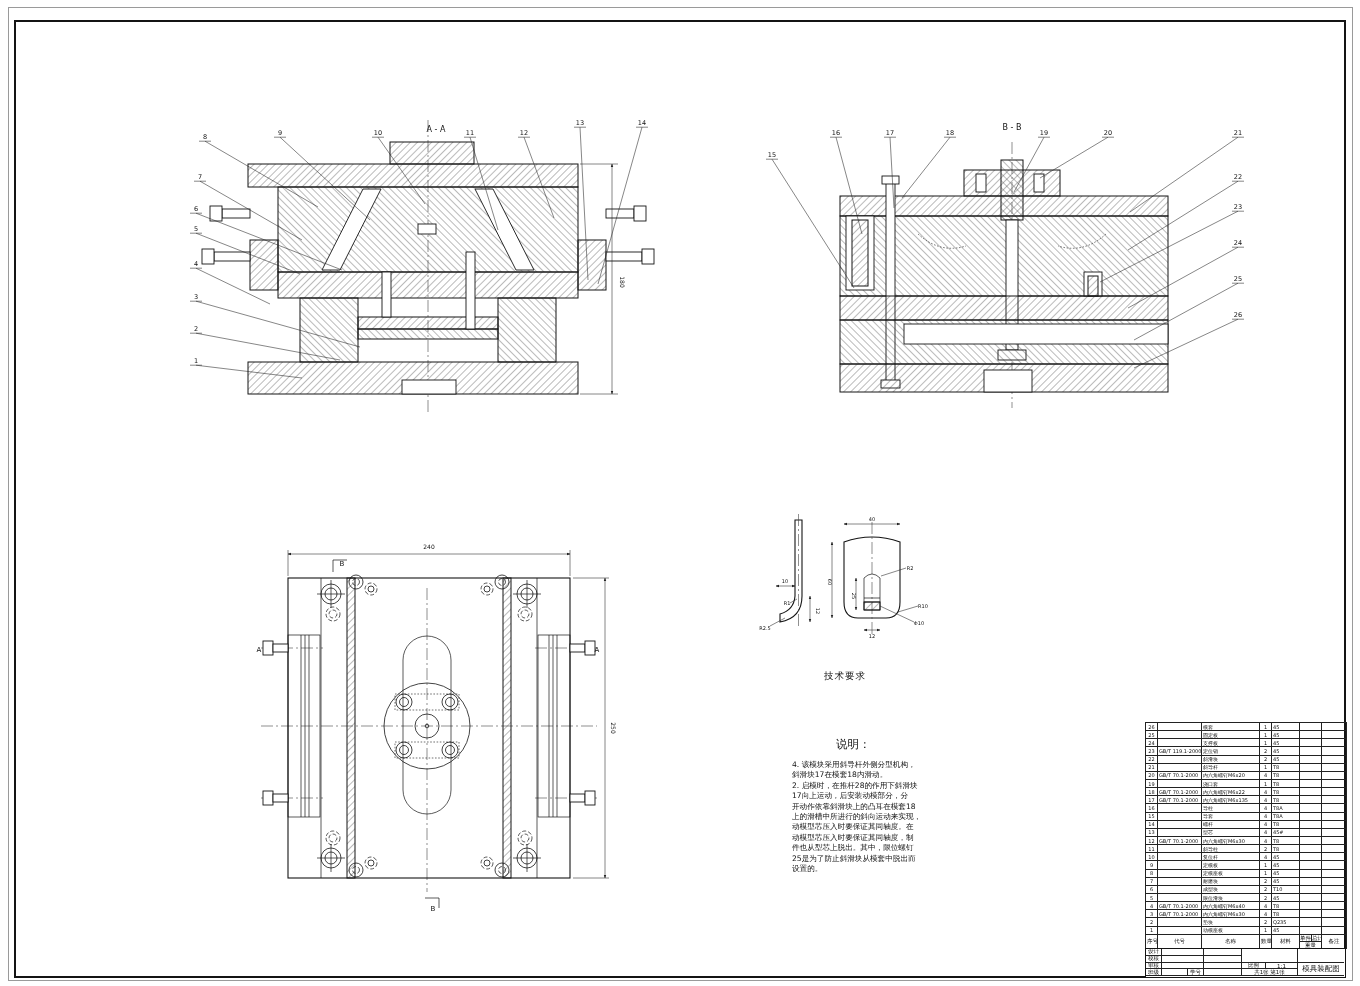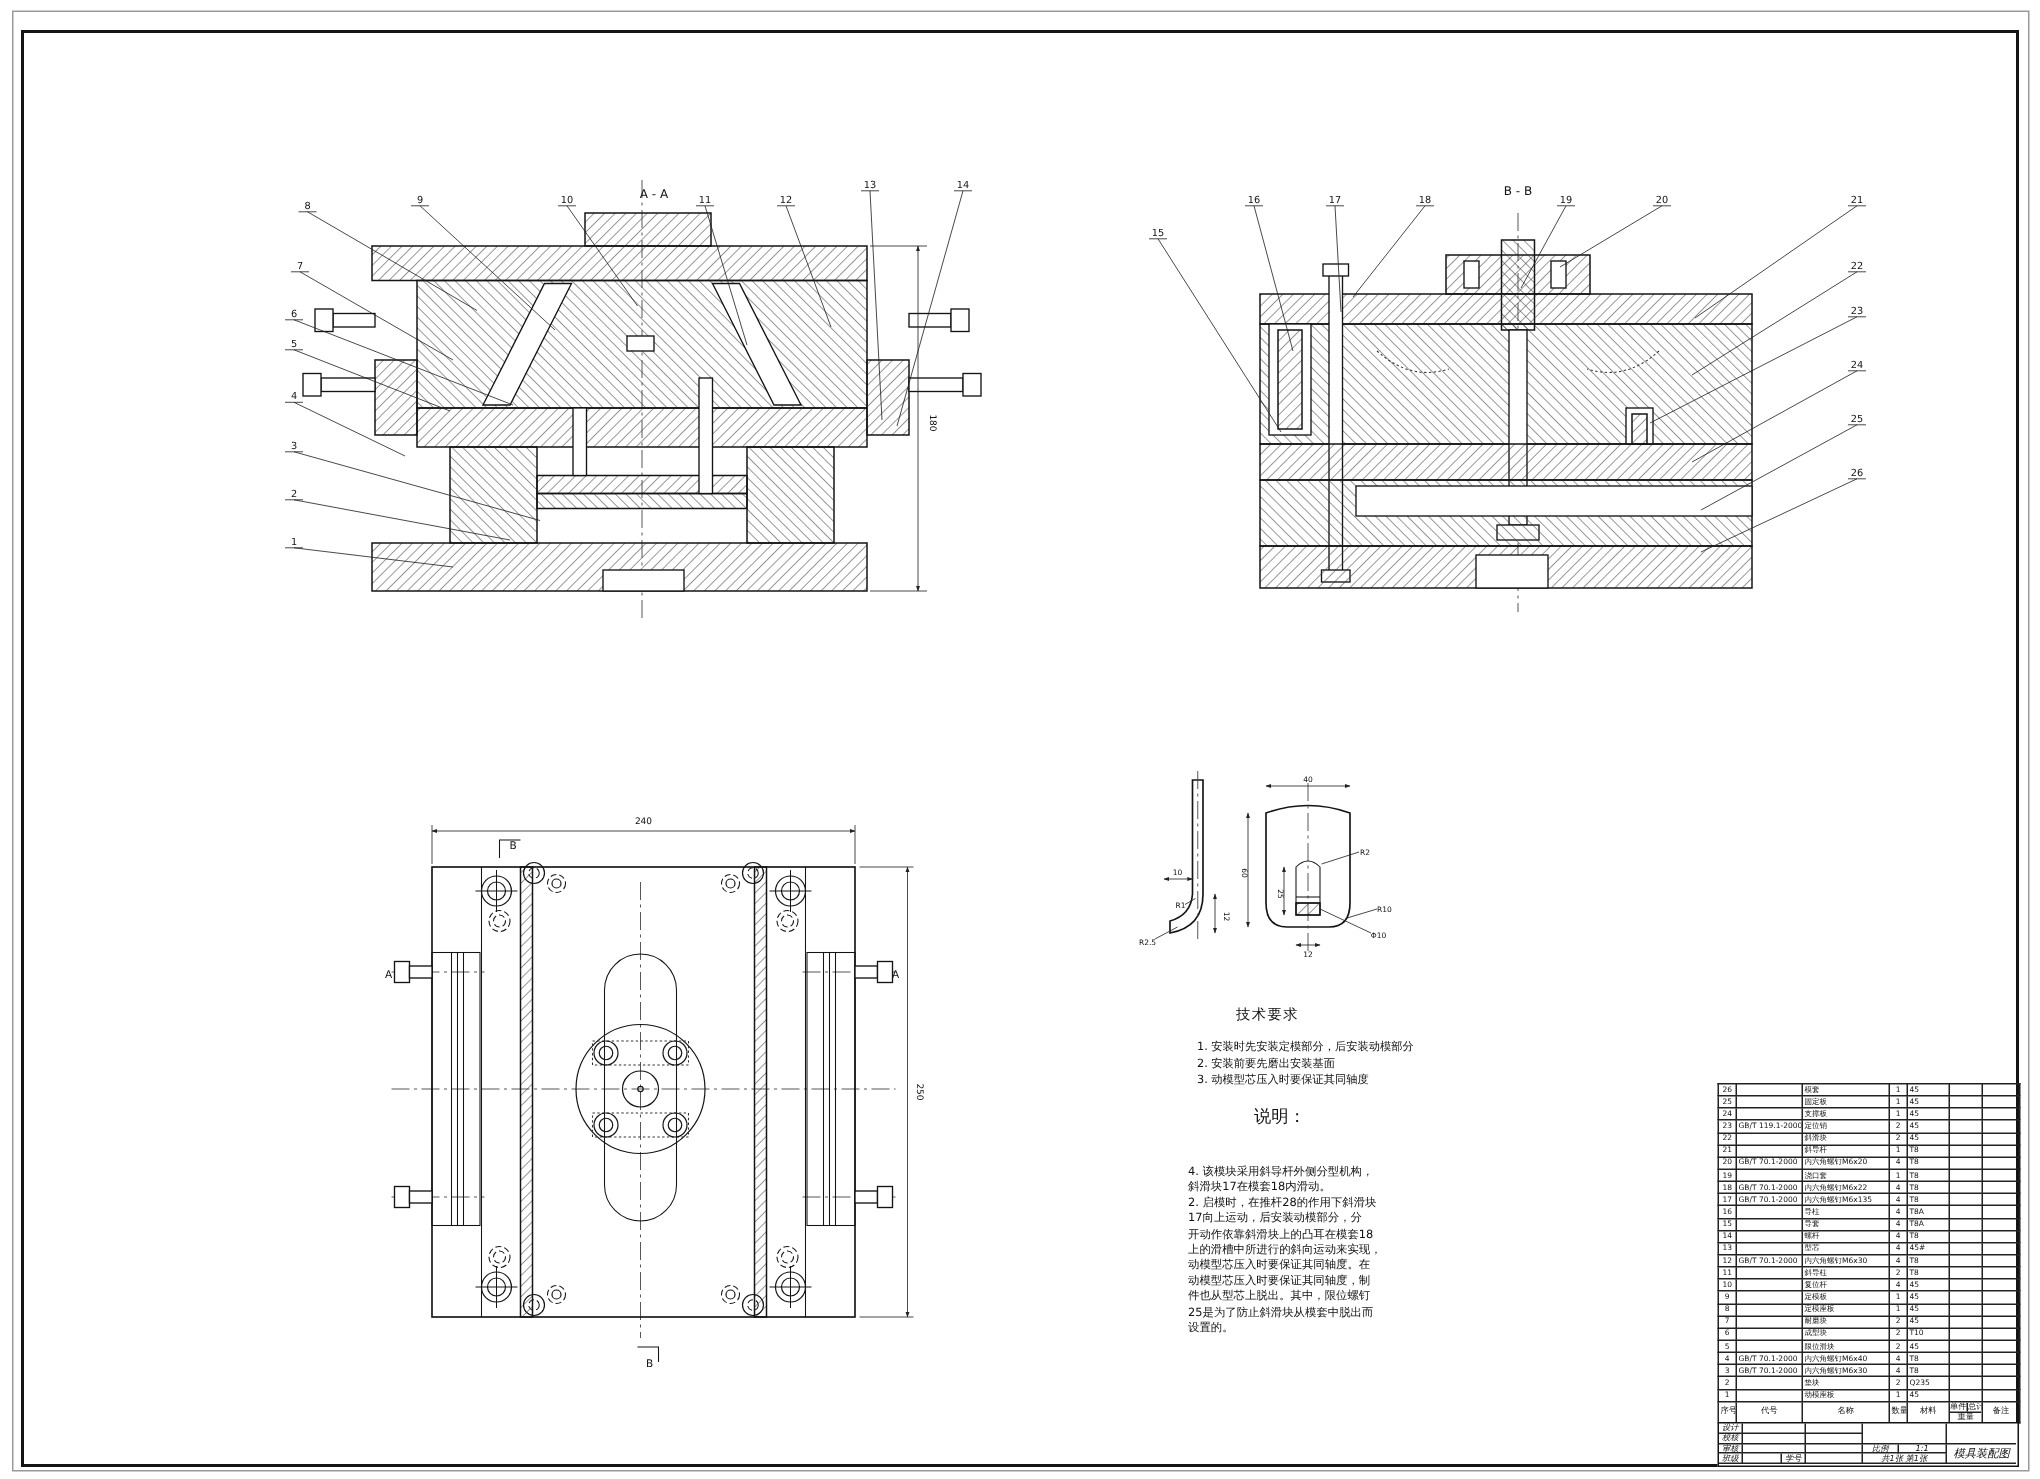--- a/index.html
+++ b/index.html
@@ -20,34 +20,34 @@
   .leader{stroke:#222;stroke-width:0.55;fill:none;}
   .dim{stroke:#222;stroke-width:0.55;fill:none;}
   .callout-num{font-size:6.5px;text-anchor:middle;fill:#111;font-family:"DejaVu Sans",sans-serif;}
   .lbl{fill:#111;font-family:"DejaVu Sans",sans-serif;}
   circle{fill:none;stroke:#141414;stroke-width:0.8;}
   
   .techreq{position:absolute;left:798px;top:670px;width:210px;}
   .techreq .hd{font-size:9.5px;margin:0 0 9px 26px;letter-spacing:1px;}
   .techreq .it{font-size:7.5px;line-height:11px;white-space:nowrap;}
   .notes{position:absolute;left:792px;top:737px;width:152px;}
-  .notes .hd{font-size:11.5px;margin:0 0 24px 44px;}
+  .notes .hd{font-size:11.5px;margin:0 0 8px 44px;}
   .notes .ln{font-size:7.6px;line-height:10.4px;white-space:nowrap;}
   
   .bom{position:absolute;left:1145px;top:722px;width:201px;height:227px;border-collapse:collapse;table-layout:fixed;}
   .bom td{border:0.5px solid #222;font-size:5px;line-height:6px;padding:0 1px;overflow:hidden;white-space:nowrap;height:7px;}
   .bom tr.hdr td{font-size:5.5px;text-align:center;height:13px;}
   .bom td.c{text-align:center;}
   .wcell{padding:0 !important;}
   .wtop{display:flex;border-bottom:0.5px solid #222;}
   .wtop span{flex:1;text-align:center;}
   .wtop span:first-child{border-right:0.5px solid #222;}
   .wbot{text-align:center;}
   
-  .tblock{position:absolute;left:1145px;top:948px;width:201px;height:30px;box-sizing:border-box;border:1.6px solid #141414;font-size:5.5px;background:#fff;font-style:italic;}
+  .tblock{position:absolute;left:1145px;top:948px;width:201px;height:30px;box-sizing:border-box;border:1.6px solid #141414;font-size:5.5px;background:#fff;}
   .tc{position:absolute;box-sizing:border-box;border-right:0.5px solid #222;border-bottom:0.5px solid #222;
       display:flex;align-items:center;justify-content:center;overflow:hidden;white-space:nowrap;}
   .ttl{font-size:7.5px;}
 </style>
 </head>
 <body>
 
 <div id="sheet">
   <div class="edge"></div>
   <div class="frame"></div>
@@ -414,25 +414,20 @@
         <text x="112" y="88" class="lbl" font-size="5" text-anchor="middle" transform="rotate(90 112 88)">25</text>
         <text x="170" y="62" class="lbl" font-size="5" text-anchor="middle">R2</text>
         <text x="183" y="100" class="lbl" font-size="5" text-anchor="middle">R10</text>
         <text x="179" y="117" class="lbl" font-size="5" text-anchor="middle">Φ10</text>
         <text x="132" y="130" class="lbl" font-size="5" text-anchor="middle">12</text>
       </g>
   </svg>
 
   <div class="techreq">
     <div class="hd">技术要求</div>
-    <div id="techItems">
-        <div class="it">1. 安装时先安装定模部分，后安装动模部分</div>
-        <div class="it">2. 安装前要先磨出安装基面</div>
-        <div class="it">3. 动模型芯压入时要保证其同轴度</div>
-      </div>
   </div>
 
   <div class="notes">
     <div class="hd">说明：</div>
     <div id="noteLines">
         <div class="ln">4. 该模块采用斜导杆外侧分型机构，</div>
         <div class="ln">斜滑块17在模套18内滑动。</div>
         <div class="ln">2. 启模时，在推杆28的作用下斜滑块</div>
         <div class="ln">17向上运动，后安装动模部分，分</div>
         <div class="ln">开动作依靠斜滑块上的凸耳在模套18</div>

